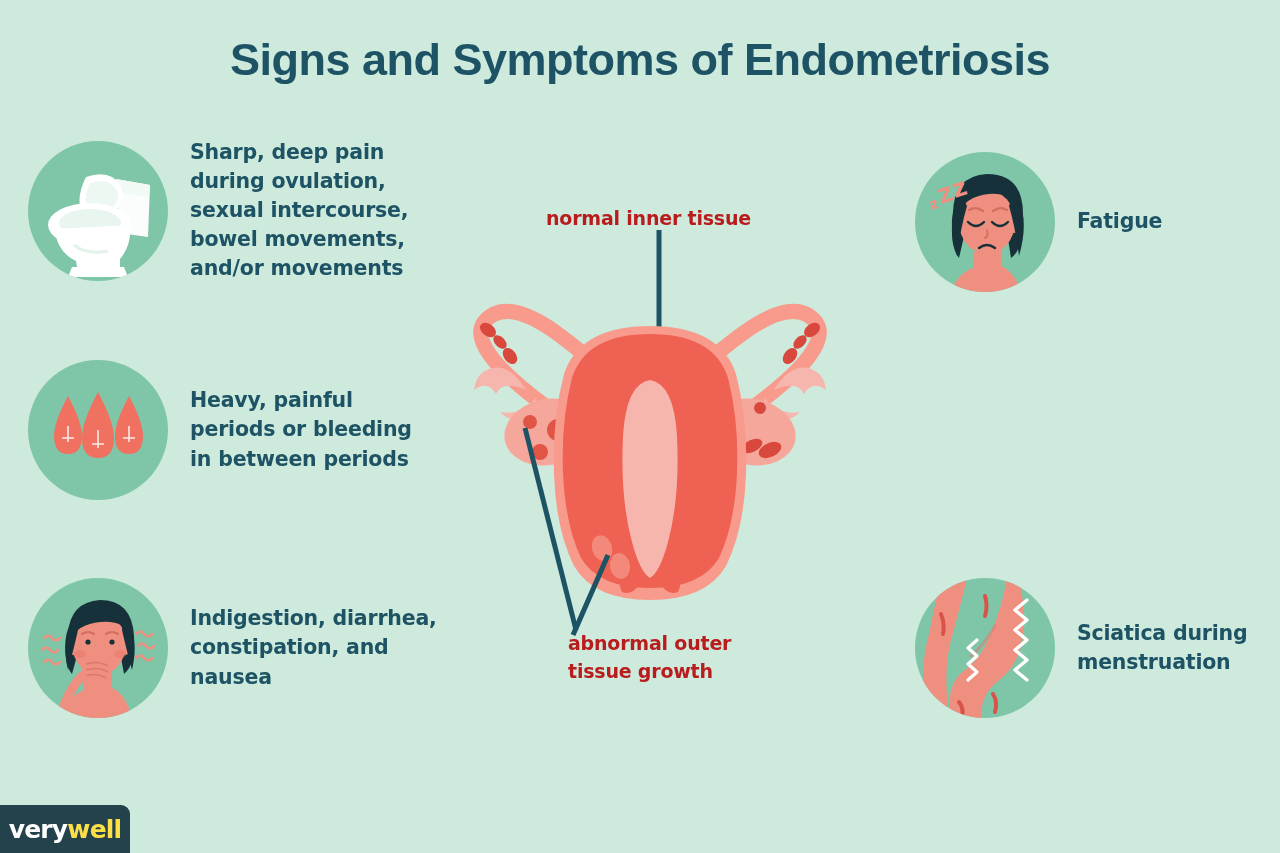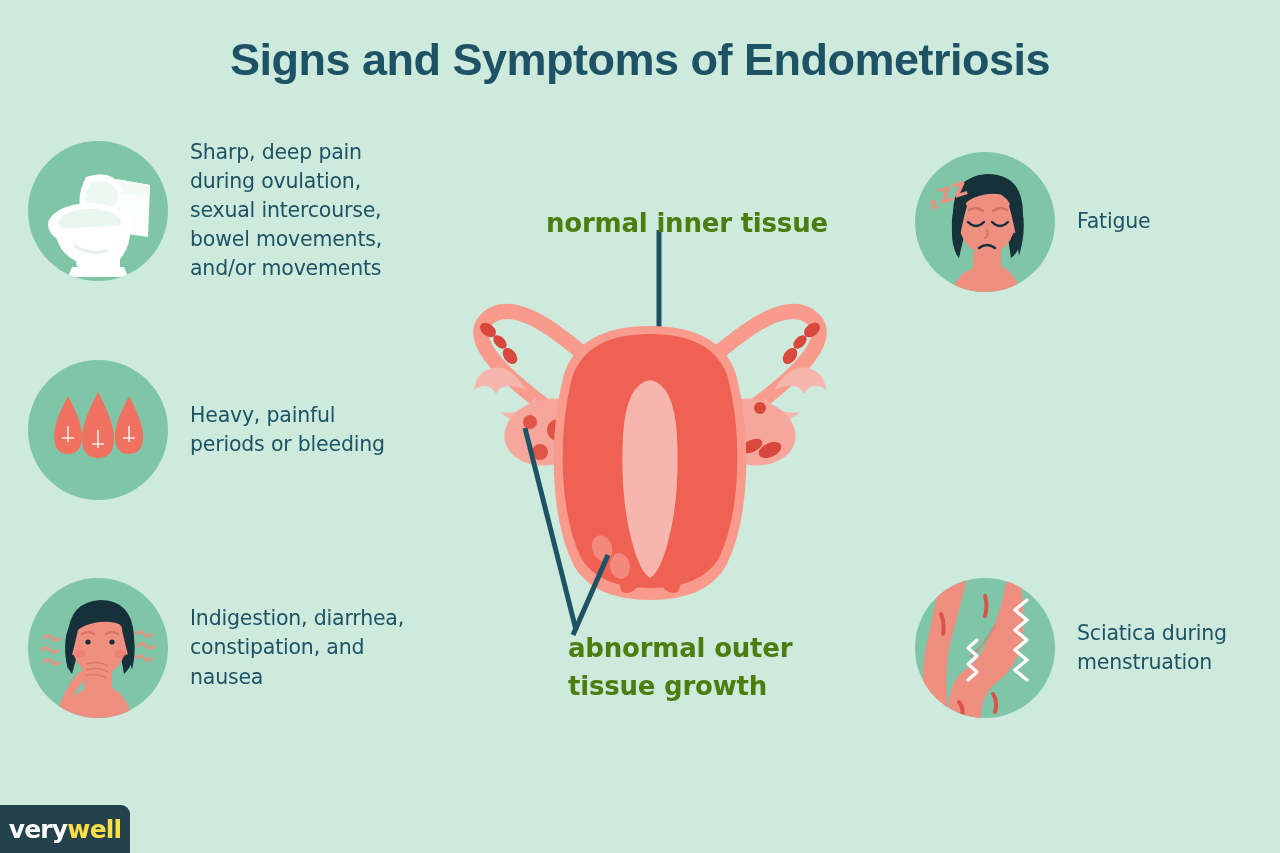--- a/index.html
+++ b/index.html
@@ -47,45 +47,45 @@
     height: 140px;
     border-radius: 50%;
     background: #7fc6a9;
     position: relative;
     overflow: hidden;
     flex: 0 0 auto;
   }
   .symptom-text {
     font-family: "DejaVu Sans", sans-serif;
     font-size: 20.5px;
-    font-weight: normal;
+    font-weight: bold;
     line-height: 1.42;
     color: #1d5364;
     letter-spacing: -0.2px;
   }
   .symptom-left .symptom-text { margin-left: 22px; }
   .symptom-right .symptom-text { margin-left: 22px; }
 
   
   #sym-pain      { left: 28px;  top: 138px; }
   #sym-periods   { left: 28px;  top: 360px; }
   #sym-digestion { left: 28px;  top: 578px; }
   
   #sym-fatigue   { left: 915px; top: 152px; }
   #sym-infert    { left: 915px; top: 368px; }
   #sym-sciatica  { left: 915px; top: 578px; }
 
   
   .center-label {
     position: absolute;
     font-family: "DejaVu Sans", sans-serif;
-    font-size: 26px;
+    font-size: 19px;
     font-weight: bold;
     line-height: 1.45;
-    color: #4d7c0f;
+    color: #b91c1c;
     letter-spacing: -0.2px;
   }
   #label-inner { top: 205px; left: 546px; }
   #label-outer { top: 630px; left: 548px; margin-left: 20px; }
 
   
   #diagram {
     position: absolute;
     left: 430px;
     top: 230px;
@@ -159,20 +159,21 @@
         <path d="M70 32 Q86 62 86 78 Q86 98 70 98 Q54 98 54 78 Q54 62 70 32 Z" fill="#f0715f"></path>
         <path d="M101 36 Q115 62 115 76 Q115 94 101 94 Q87 94 87 76 Q87 62 101 36 Z" fill="#f0715f"></path>
         <path d="M40 66 L40 82 M34 78 L46 78" stroke="#ffffff" stroke-width="1.6" opacity="0.85"></path>
         <path d="M70 70 L70 88 M64 84 L76 84" stroke="#ffffff" stroke-width="1.6" opacity="0.85"></path>
         <path d="M101 66 L101 82 M95 78 L107 78" stroke="#ffffff" stroke-width="1.6" opacity="0.85"></path>
       </svg>
     </div>
     <div class="symptom-text">
       <div>Heavy, painful</div>
       <div>periods or bleeding</div>
+      <div>in between periods</div>
     </div>
   </div>
 
   <div class="symptom symptom-left" id="sym-digestion">
     <div class="icon-circle">
       <svg width="140" height="140" viewBox="0 0 140 140">
 
         <path d="M40 56 Q42 24 72 22 Q104 22 106 58 Q108 86 96 96 L92 74 L50 74 L44 96 Q34 84 40 56 Z" fill="#17313a"></path>
 
         <path d="M56 96 L56 112 Q40 118 34 140 L104 140 Q98 116 84 110 L84 92 Z" fill="#ef8f80"></path>

